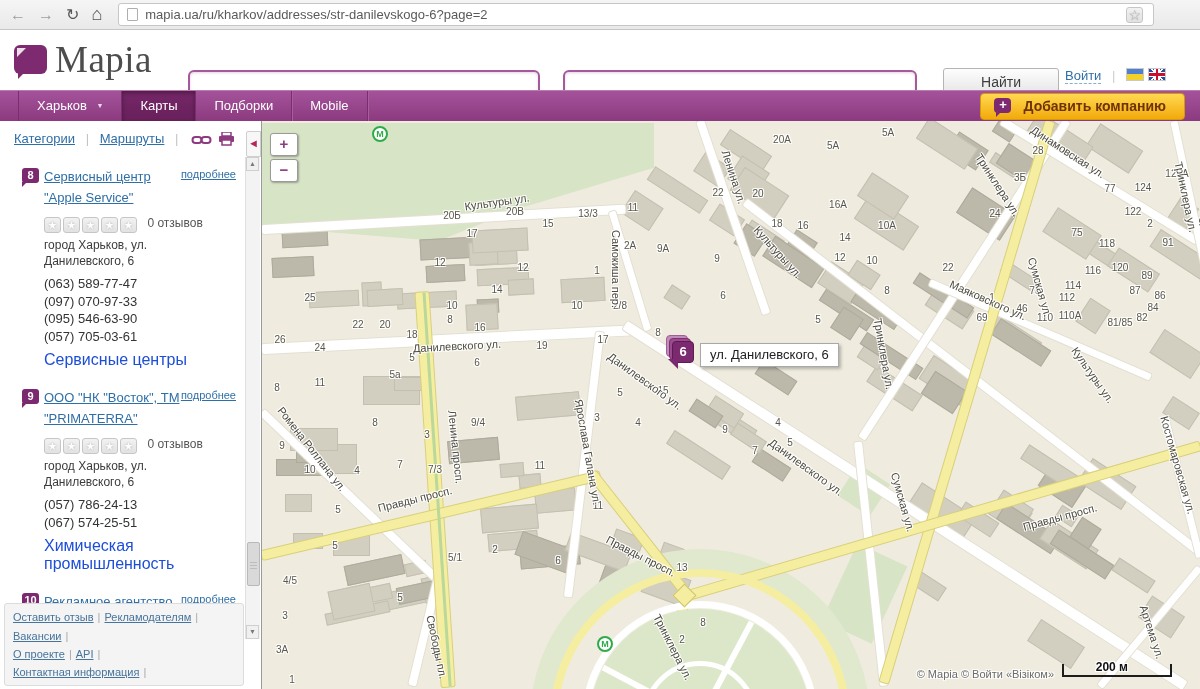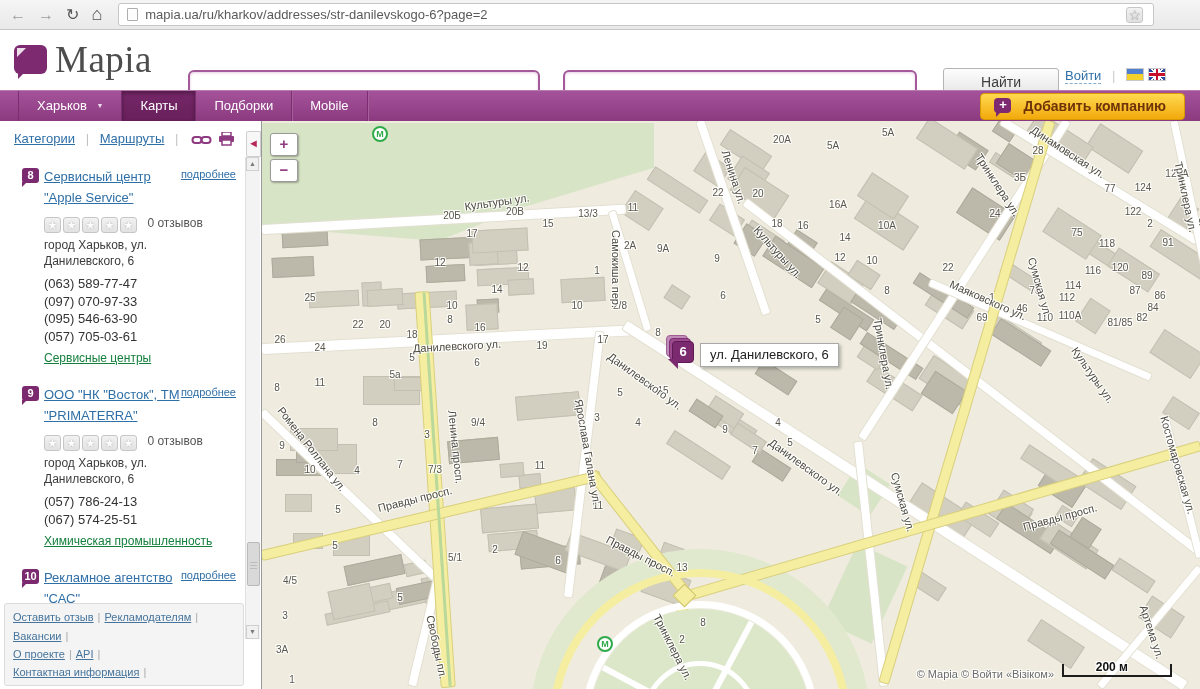--- a/index.html
+++ b/index.html
@@ -84,21 +84,21 @@
 .l-head{padding-right:56px;line-height:1.3;min-height:16px}
 .l-title{font-size:13px;color:#2f6fa7;text-decoration:underline}
 .l-more{position:absolute;right:8px;top:11px;font-size:11px;color:#2f6fa7;text-decoration:underline}
 .l-stars{margin:7px 0 5px 0;height:17px}
 .star{display:inline-block;width:17px;height:16px;margin-right:2px;background:linear-gradient(#f2f2f2,#e2e2e2);
   border:1px solid #c6c6c6;border-radius:3px;box-sizing:border-box;color:#fdfdfd;font-size:11px;
   text-align:center;line-height:14px;text-shadow:0 0 2px #aaa}
 .l-rev{font-size:12px;color:#555;margin-left:4px;vertical-align:2px}
 .l-addr{font-size:12px;color:#3c3c3c;width:185px;line-height:1.35;margin-bottom:6px}
 .l-phone{font-size:13px;color:#333;line-height:1.35}
-.l-cat{display:inline-block;font-size:12px;color:#15803d;text-decoration:underline;margin-top:6px}
+.l-cat{display:inline-block;font-size:16px;color:#1d4ed8;margin-top:6px}
 .scrollbar{position:absolute;right:1px;top:36px;width:14px;height:482px;background:#f3f3f3;border-left:1px solid #e0e0e0}
 .sb-btn{position:absolute;left:0;width:13px;height:14px;background:#f0f0f0;border:1px solid #cfcfcf;box-sizing:border-box;
   color:#7a7a7a;font-size:7px;text-align:center;line-height:12px}
 .sb-up{top:0}.sb-dn{bottom:0}
 .sb-thumb{position:absolute;left:1px;top:385px;width:11px;height:42px;background:#d9d9d9;border:1px solid #b9b9b9;
   border-radius:2px;background-image:repeating-linear-gradient(#d9d9d9 0 2px,#bdbdbd 2px 3px);background-size:7px 9px;
   background-repeat:no-repeat;background-position:center}
 .side-footer{position:absolute;left:4px;bottom:3px;width:222px;background:#f4f4f4;border:1px solid #dcdcdc;
   border-radius:3px;padding:4px 8px;font-size:11px;line-height:1.65}
 .side-footer a{color:#46749c;text-decoration:underline;white-space:nowrap}

